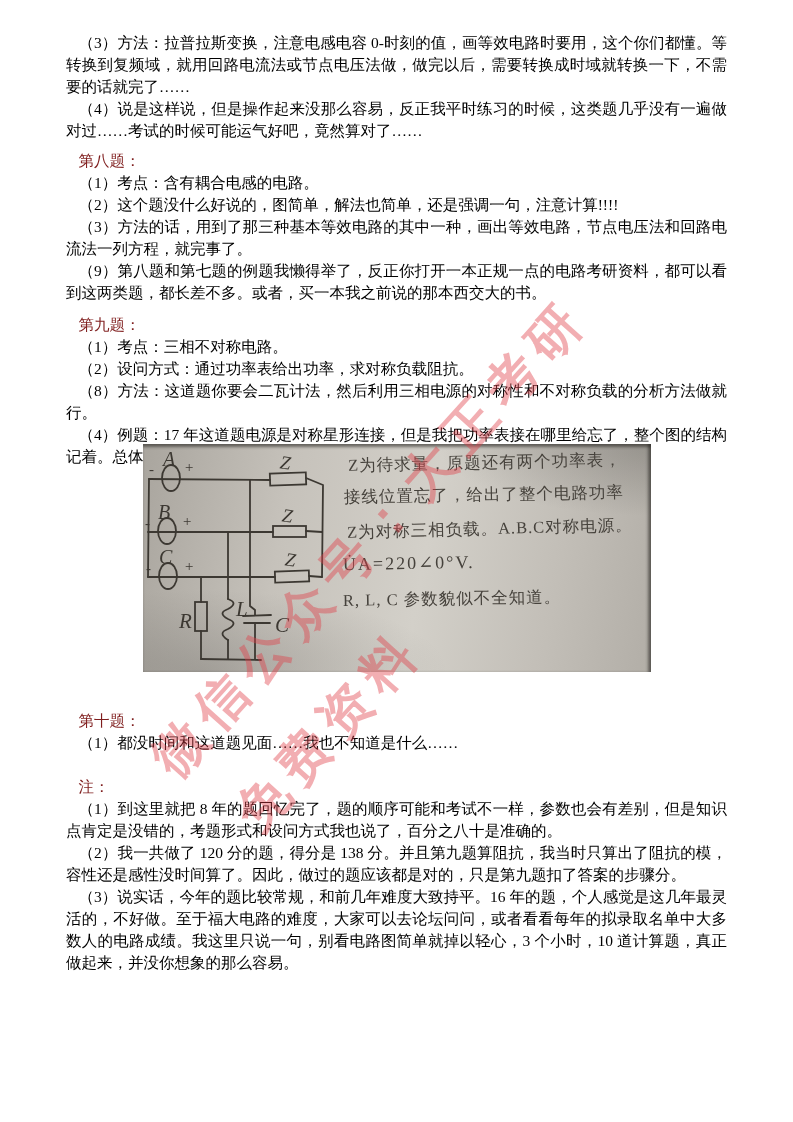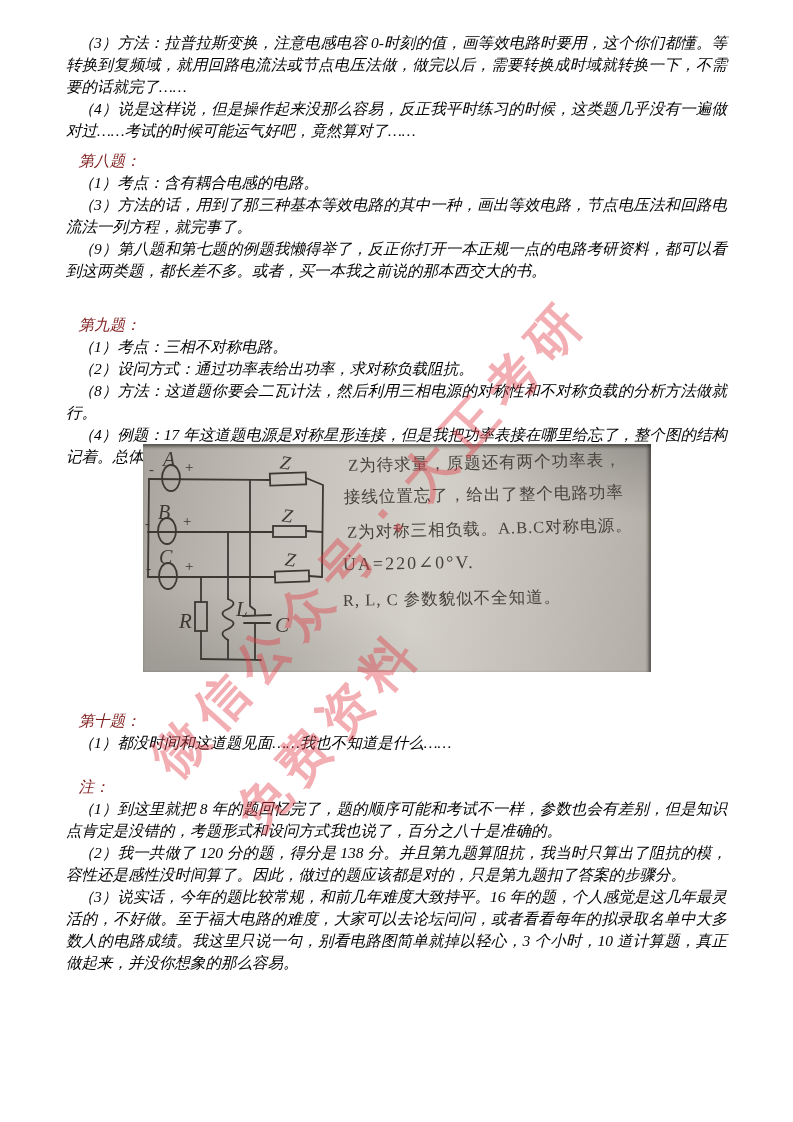--- a/index.html
+++ b/index.html
@@ -3,21 +3,21 @@
 <meta charset="utf-8">
 <style>
   html,body{margin:0;padding:0;}
   body{
     width:793px;height:1122px;position:relative;background:#ffffff;overflow:hidden;
     font-family:"Liberation Serif","DejaVu Serif",serif;
     color:#000;
   }
   .textblock{
     position:absolute;left:66px;width:661px;
-    font-size:15.5px;line-height:22px;text-align:justify;font-style:italic;
+    font-size:15.5px;line-height:22px;text-align:justify;
   }
   .textblock p{margin:0;text-indent:0.8em;}
   .heading{color:#7f1d1d;text-indent:0.8em;}
   
   .photo{
     position:absolute;left:143px;top:444px;width:508px;height:228px;
     background:
       radial-gradient(120% 90% at 12% 100%, rgba(90,88,84,0.28), rgba(90,88,84,0) 40%),
       radial-gradient(120% 90% at 100% 0%, rgba(70,68,64,0.30), rgba(70,68,64,0) 35%),
       linear-gradient(100deg,#a9a59e 0%,#c6c2bb 28%,#d3d0c9 55%,#c2beb7 80%,#b2aea7 100%);
@@ -41,20 +41,21 @@
 <body>
 
 <div class="textblock" style="top:32px">
   <p>（3）方法：拉普拉斯变换，注意电感电容 0-时刻的值，画等效电路时要用，这个你们都懂。等转换到复频域，就用回路电流法或节点电压法做，做完以后，需要转换成时域就转换一下，不需要的话就完了……</p>
   <p>（4）说是这样说，但是操作起来没那么容易，反正我平时练习的时候，这类题几乎没有一遍做对过……考试的时候可能运气好吧，竟然算对了……</p>
 </div>
 
 <div class="textblock" style="top:150px">
   <p class="heading">第八题：</p>
   <p>（1）考点：含有耦合电感的电路。</p>
+  <p>（2）这个题没什么好说的，图简单，解法也简单，还是强调一句，注意计算!!!!</p>
   <p>（3）方法的话，用到了那三种基本等效电路的其中一种，画出等效电路，节点电压法和回路电流法一列方程，就完事了。</p>
   <p>（9）第八题和第七题的例题我懒得举了，反正你打开一本正规一点的电路考研资料，都可以看到这两类题，都长差不多。或者，买一本我之前说的那本西交大的书。</p>
 </div>
 
 <div class="textblock" style="top:314px">
   <p class="heading">第九题：</p>
   <p>（1）考点：三相不对称电路。</p>
   <p>（2）设问方式：通过功率表给出功率，求对称负载阻抗。</p>
   <p>（8）方法：这道题你要会二瓦计法，然后利用三相电源的对称性和不对称负载的分析方法做就行。</p>
   <p>（4）例题：17 年这道题电源是对称星形连接，但是我把功率表接在哪里给忘了，整个图的结构记着。总体来说，很常规，和 14、15、16 年的题也比较像，没什么太大的难度。</p>

